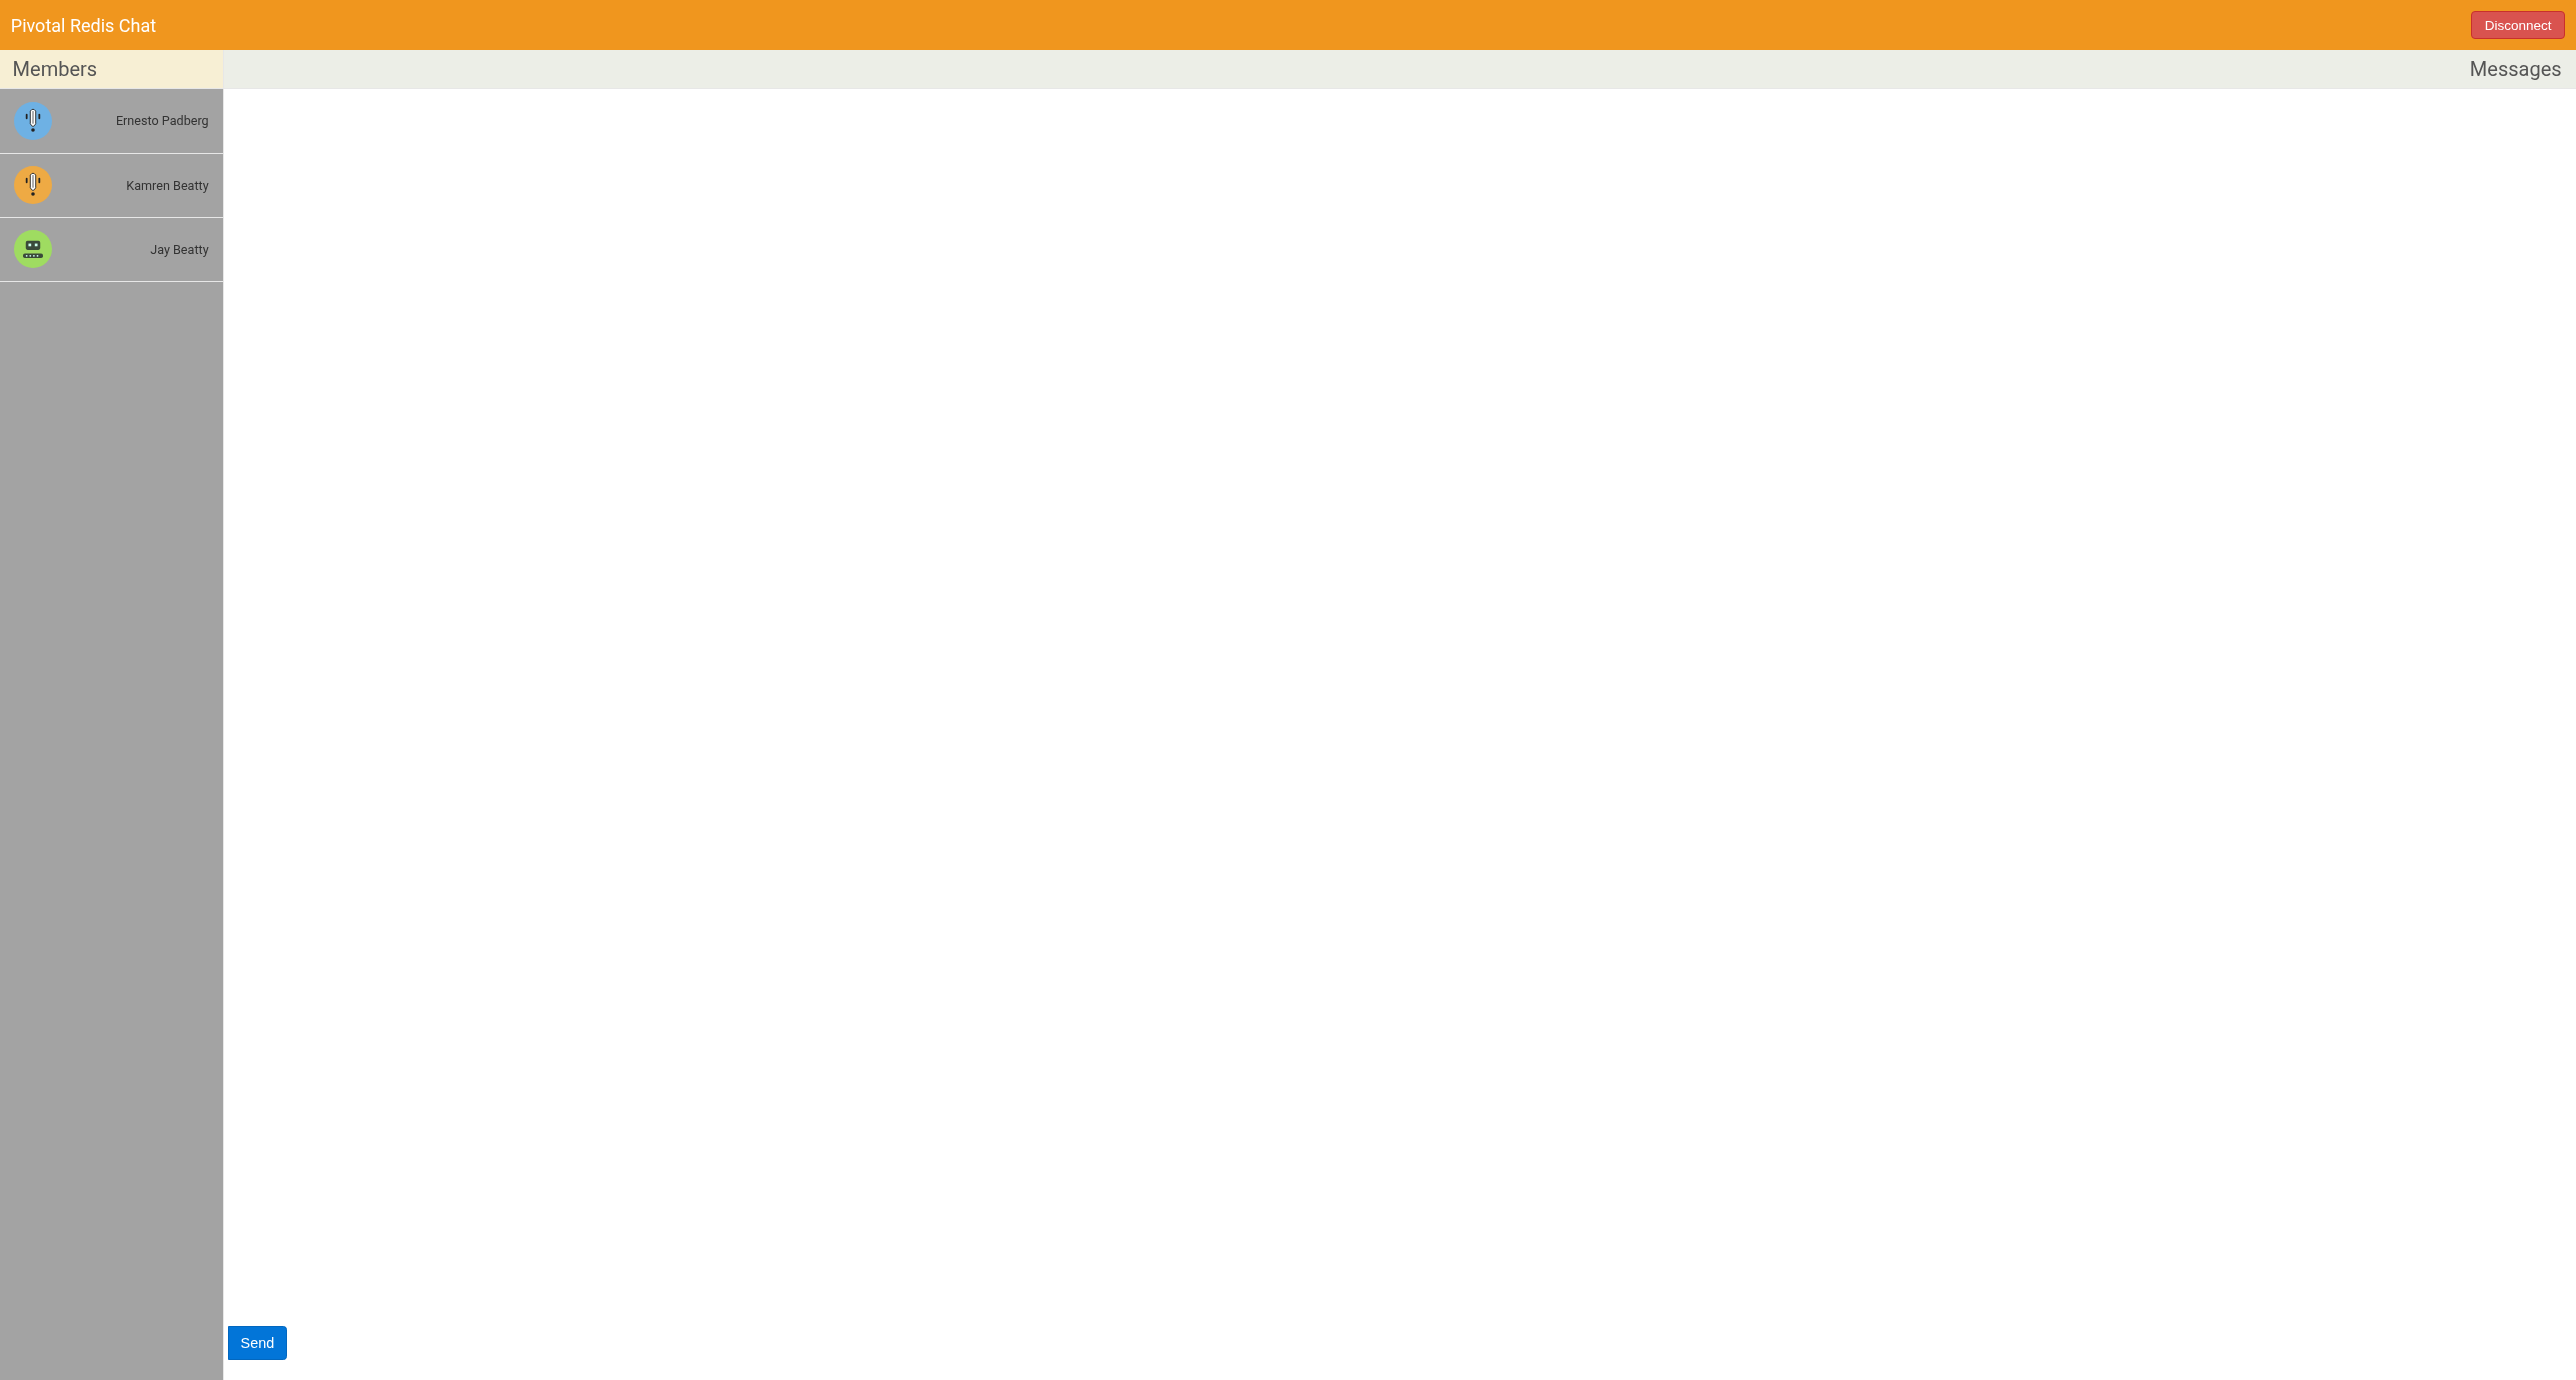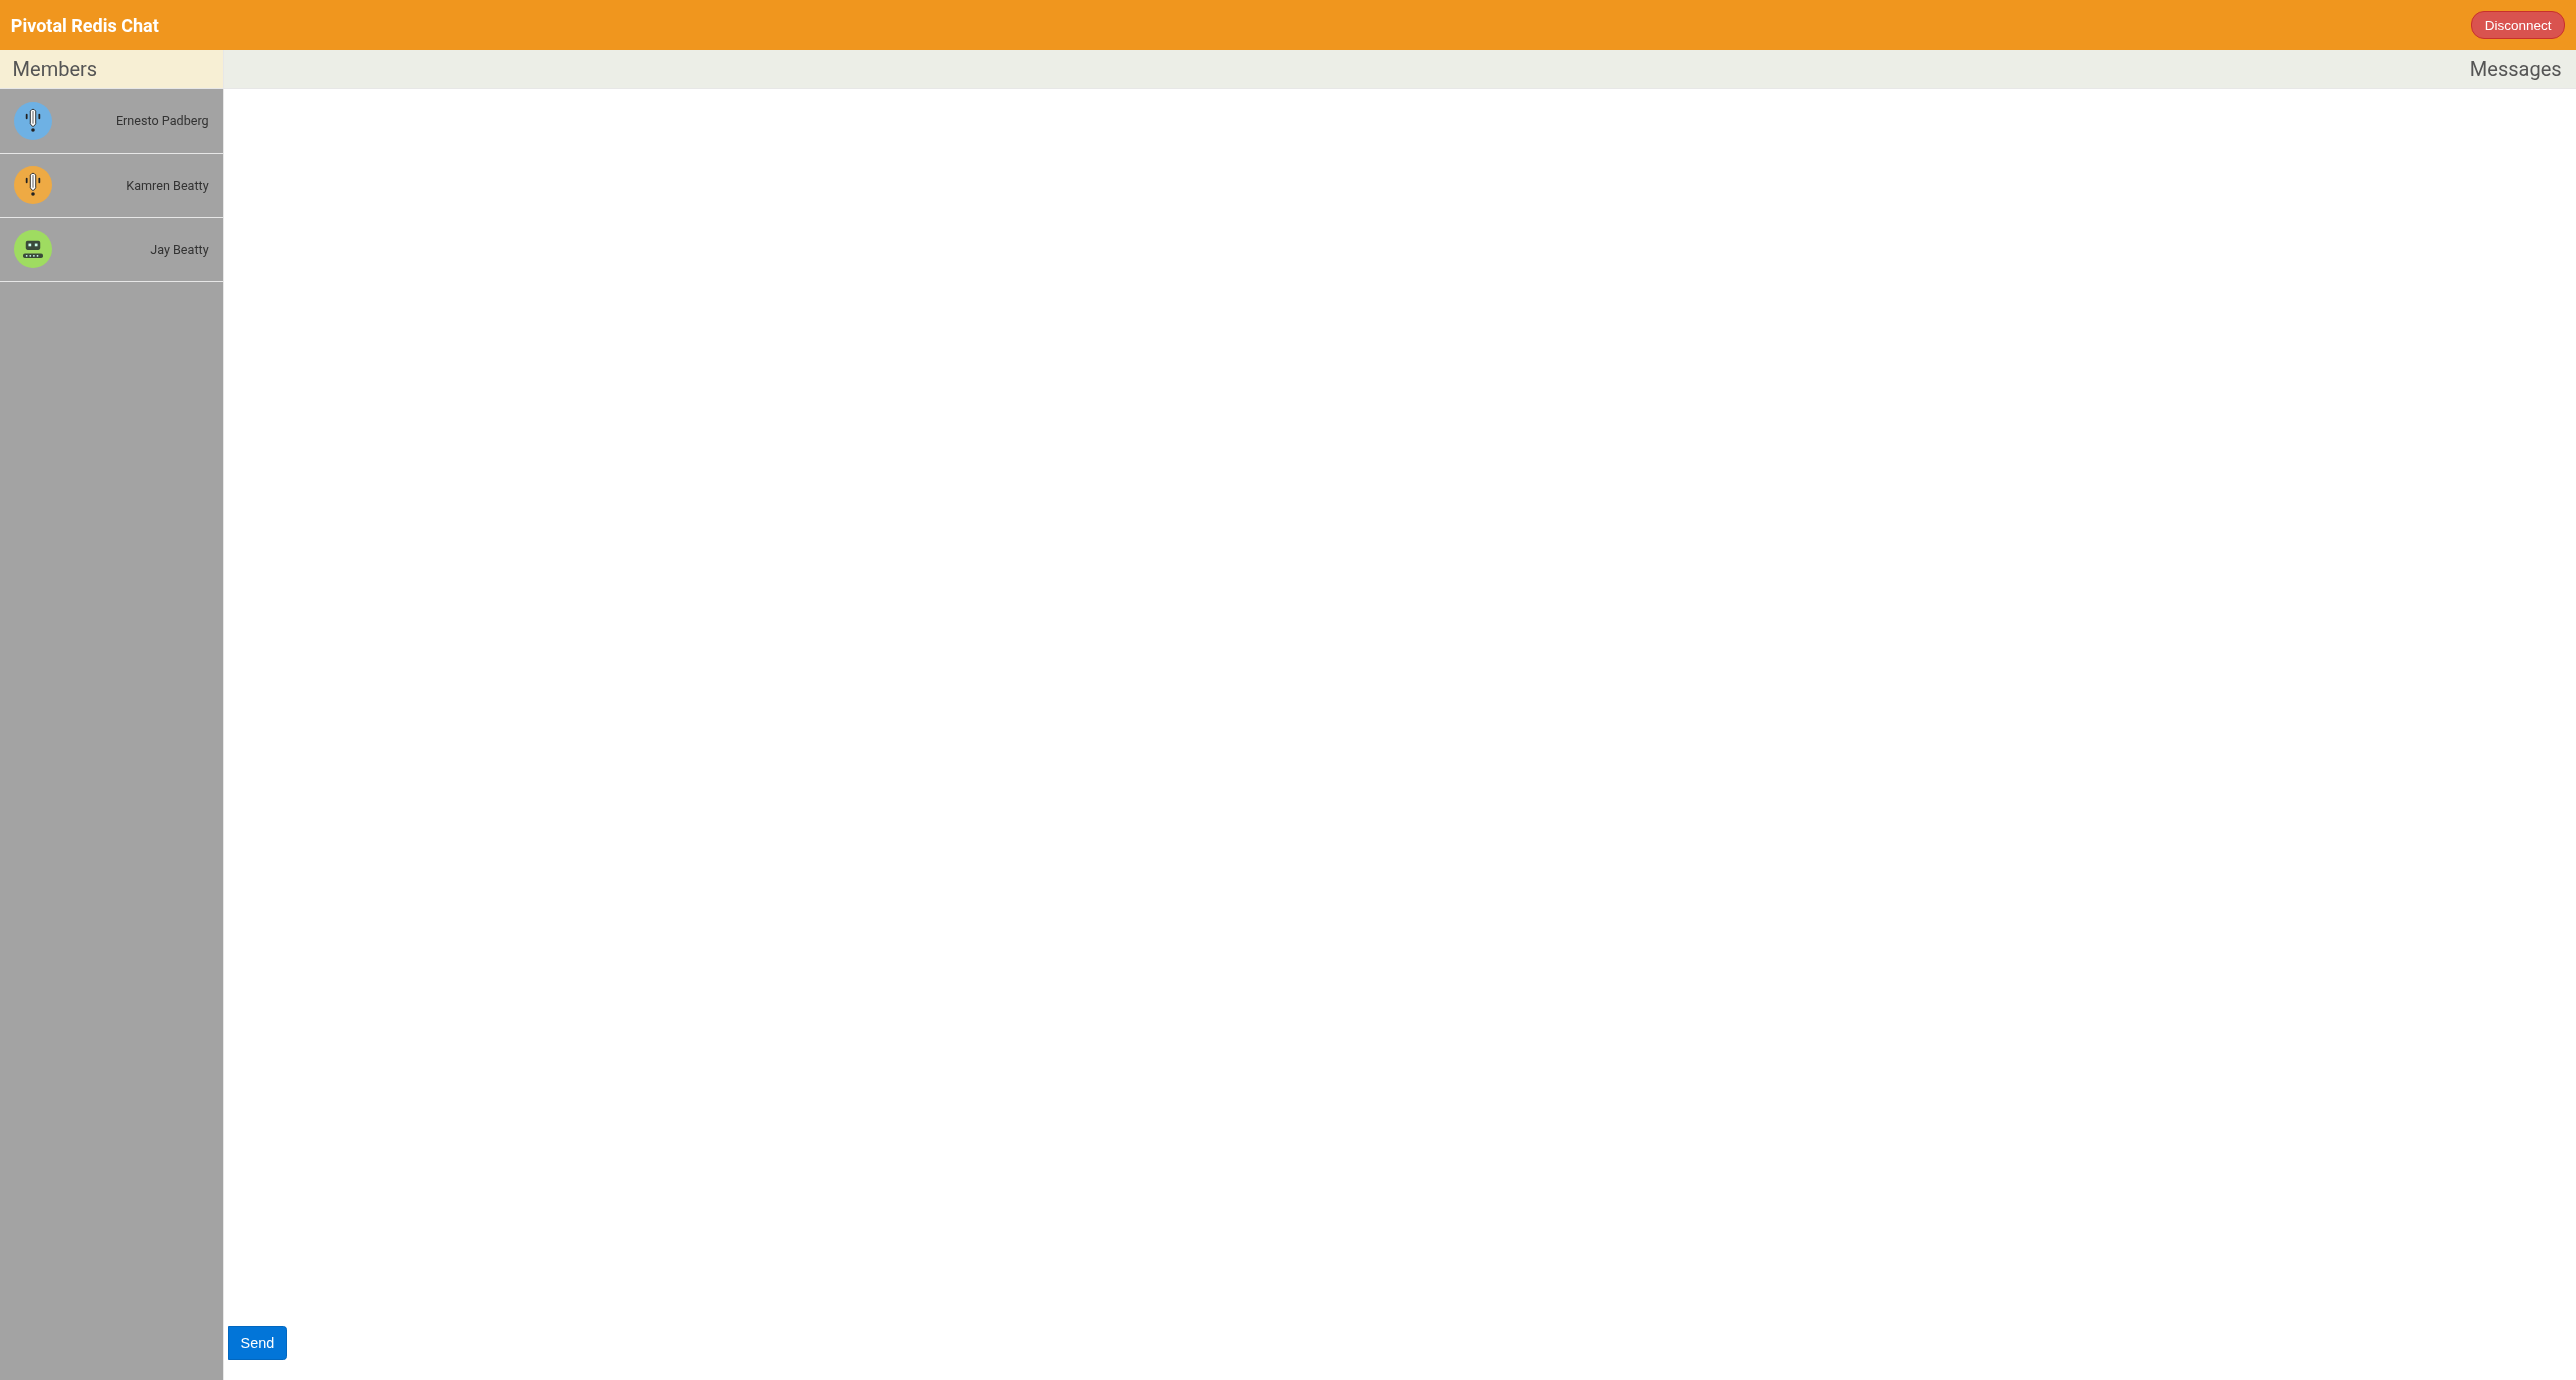--- a/index.html
+++ b/index.html
@@ -12,31 +12,31 @@
 .navbar {
   background: #f0961e;
   color: #fff;
   display: flex;
   align-items: center;
   justify-content: space-between;
   padding: 9px 10.8px;
   height: 50px;
 }
 .navbar-title {
-  font-weight: 700;
+  font-weight: 400;
   font-size: 18px;
   color: #fff;
   text-align: right;
 }
 .btn-disconnect {
   background: #d9534f;
   border: 0.9px solid #c9302c;
   color: #fff;
   padding: 5.4px 12.6px;
-  border-radius: 13px;
+  border-radius: 4px;
   font-size: 13.5px;
   cursor: pointer;
 }
 
 .layout {
   display: flex;
   height: calc(100vh - 50px);
 }
 
 .sidebar {

